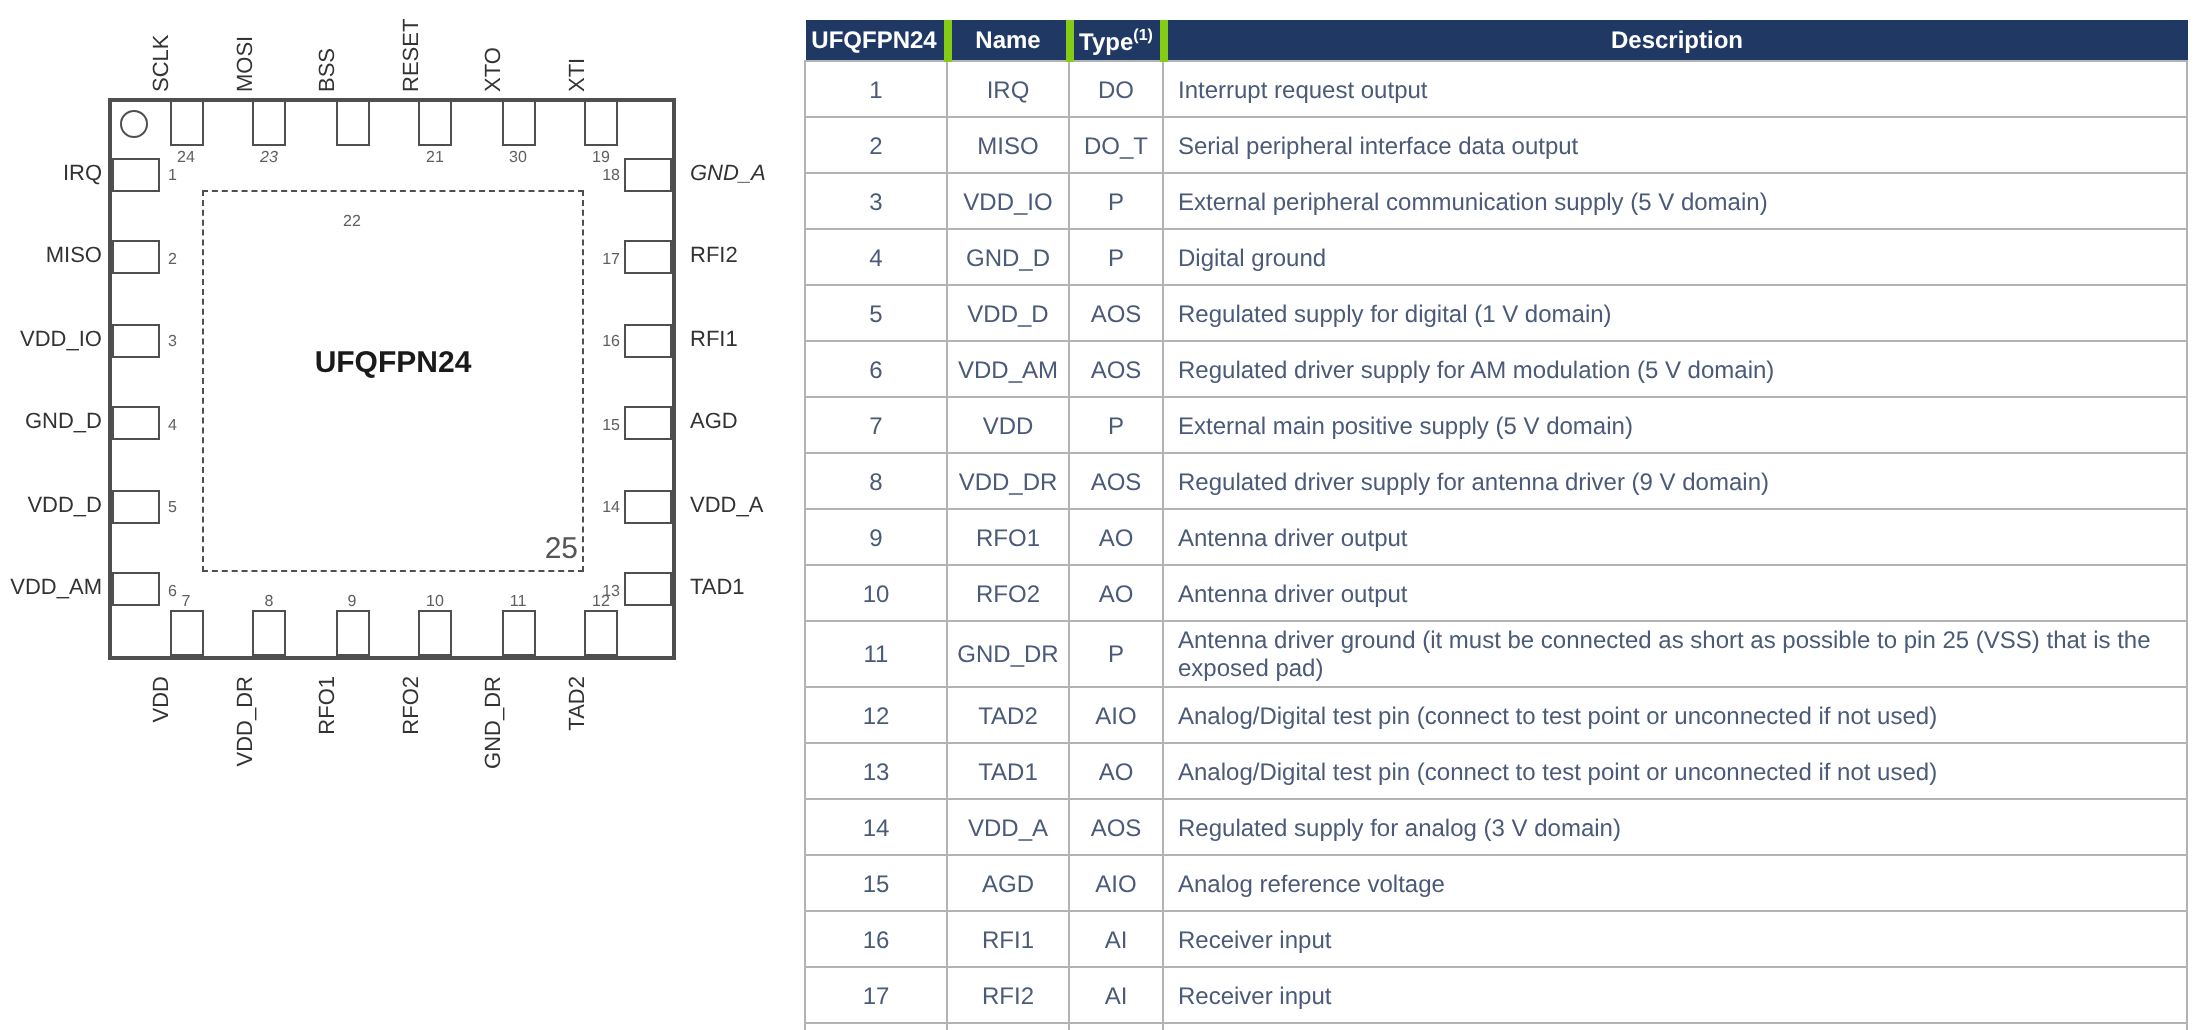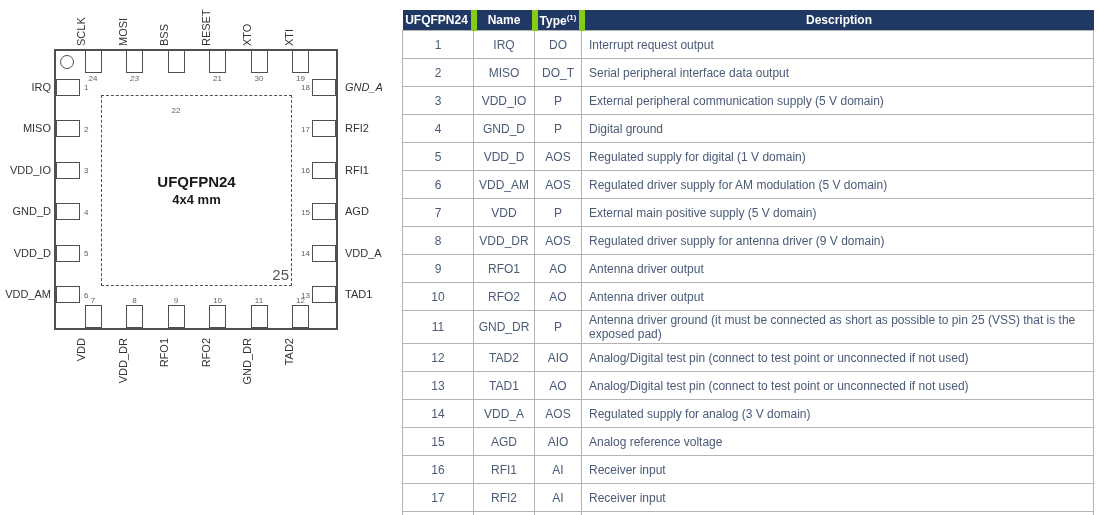--- a/index.html
+++ b/index.html
@@ -30,39 +30,38 @@
           white-space:nowrap;transform:rotate(-90deg);transform-origin:left bottom;}
   .vlabel.top{text-align:left;}
   .vlabel.bottom{text-align:right;}
   .epad-num{position:absolute;left:267px;top:266px;width:22px;text-align:right;
             font-size:15px;color:#555;}
 
   
   #pin-table{position:absolute;left:402px;top:10px;width:691px;border-collapse:collapse;
              table-layout:fixed;font-size:12px;}
   #pin-table th{background:#1f3864;color:#fff;font-weight:bold;height:20px;
-                text-align:center;padding:0 2px;border-left:6px solid #84cc16;}
+                text-align:center;padding:0 2px;border-left:4px solid #84cc16;}
   #pin-table th:first-child{border-left:none;}
   #pin-table td{border:1px solid #b3b3b3;color:#4a5a78;height:23px;text-align:center;
                 padding:1px 2px;line-height:14px;}
   #pin-table td.desc{text-align:left;padding:2px 7px;}
   #pin-table sup{font-size:8px;}
 </style>
 </head>
 <body>
 
 <div id="page">
 
   <div id="diagram">
     <div class="chip-body"></div>
     <div class="pad1-circle"></div>
     <div class="exposed-pad"></div>
     <div class="chip-title">
       <div class="l1">UFQFPN24</div>
-      <div class="l2">4x4 mm</div>
     </div>
     <span class="epad-num">25</span>
     <div id="pins">
         <span class="pad v" style="left: 84.5px; top: 50px;"></span>
         <span class="pin-num ctr" style="left: 83px; top: 74px;">24</span>
         <span class="vlabel top" style="left: 87px; top: 34px;">SCLK</span>
         <span class="pad v" style="left: 126px; top: 50px;"></span>
         <span class="pin-num ctr" style="left: 124.5px; top: 74px; font-style: italic;">23</span>
         <span class="vlabel top" style="left: 128.5px; top: 34px;">MOSI</span>
         <span class="pad v" style="left: 167.5px; top: 50px;"></span>

